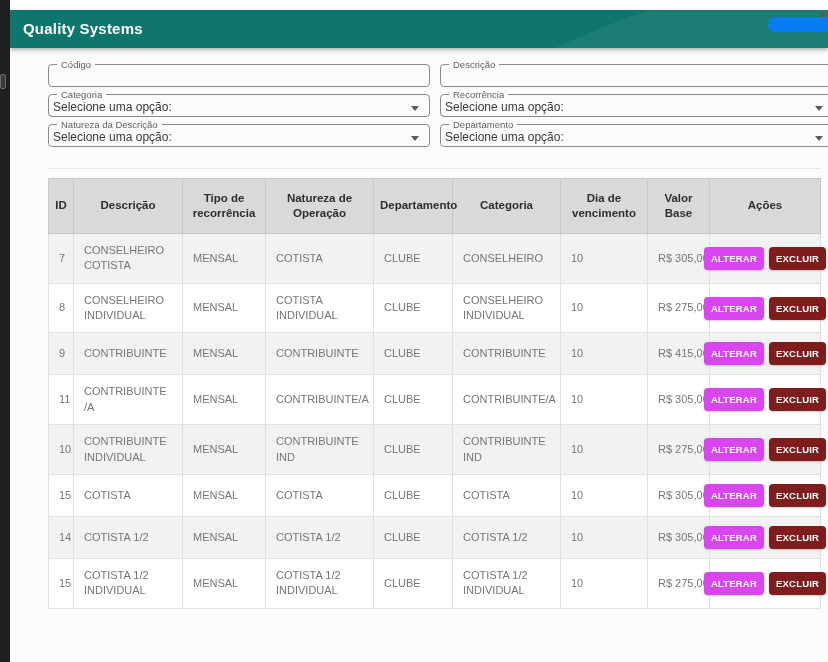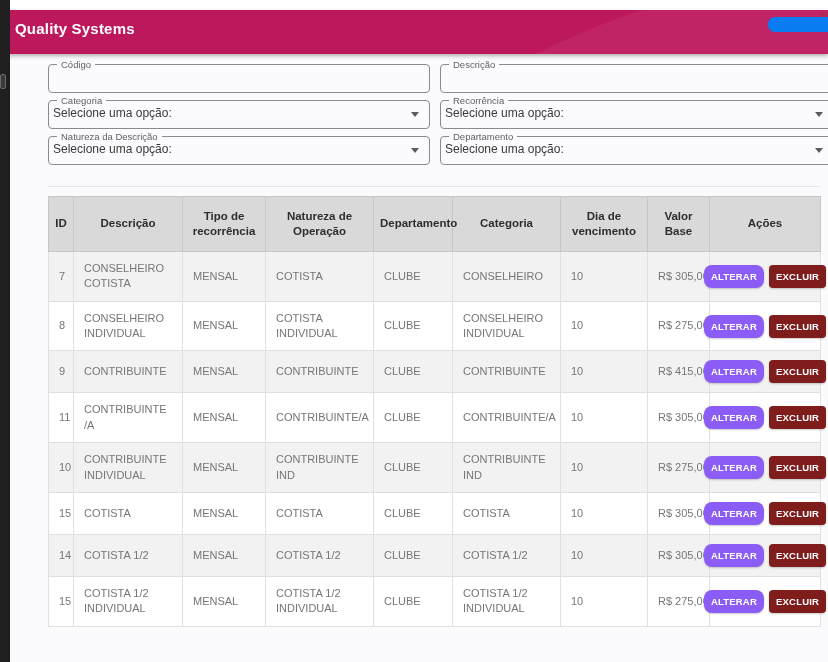--- a/index.html
+++ b/index.html
@@ -5,36 +5,36 @@
   * { margin:0; padding:0; box-sizing:border-box; }
   html,body { width:828px; height:662px; overflow:hidden; background:#ffffff;
               font-family:"Liberation Sans", sans-serif; }
   body { position:relative; }
 
   
   .edge-strip { position:absolute; left:0; top:0; width:10px; height:662px; background:#1f1f1f; z-index:30; }
   .edge-handle { position:absolute; left:0; top:74px; width:6px; height:15px; border:1px solid #6b6b6b; border-radius:2px; background:#3a3a3a; }
 
   
-  .navbar { position:absolute; left:2px; right:0; top:10px; height:44px; background:#be185d;
+  .navbar { position:absolute; left:10px; right:0; top:10px; height:38px; background:#0f766e;
             box-shadow:0 2px 4px rgba(0,0,0,0.30); overflow:hidden; z-index:20; }
   .navbar .arc { position:absolute; width:1600px; height:1600px; border-radius:50%;
                  background:rgba(255,255,255,0.055); left:90px; top:-40px; }
   .navbar-title { position:absolute; left:13px; top:0; line-height:38px; color:#ffffff;
                   font-size:15px; font-weight:bold; letter-spacing:0.2px; }
   .accent-pill { position:absolute; right:-12px; top:7px; width:72px; height:15px;
                  border-radius:7px; }
   .notif-dot { position:absolute; right:3px; top:3px; width:4px; height:4px; border-radius:50%; background:#a03a2e; }
 
   
   .content { position:absolute; left:10px; top:48px; right:0; bottom:0; background:#fbfafd; padding:16px 0 0 38px; }
 
   
   .filters { display:grid; grid-template-columns:382px minmax(0,1fr); column-gap:10px; row-gap:7px; margin-right:-6px; }
-  .field { position:relative; height:29px; border:1px solid #8a8a8a; border-radius:4px; background:transparent; }
+  .field { position:relative; height:23px; border:1px solid #8a8a8a; border-radius:4px; background:transparent; }
   .field-label { position:absolute; top:-6px; left:8px; background:#fbfafd; padding:0 4px;
                  font-size:9.5px; color:#5f5f5f; line-height:11px; white-space:nowrap; }
   .field input { position:absolute; inset:0; width:100%; height:100%; border:none; outline:none;
                  background:transparent; padding:0 10px; font-size:12px; color:#333;
                  font-family:"Liberation Sans", sans-serif; }
   .select-value { position:absolute; left:4px; top:0; line-height:25px; font-size:12px; color:#3a3a3a; }
   .caret { position:absolute; right:10px; top:11px; width:0; height:0;
            border-left:4px solid transparent; border-right:4px solid transparent; border-top:5px solid #5c5c5c; }
 
   
@@ -54,21 +54,21 @@
                   vertical-align:middle; line-height:1.4; }
   table.grid tbody tr:nth-child(odd) { background:#f2f2f2; }
   table.grid tbody tr:nth-child(even) { background:#ffffff; }
   td.c-id { text-align:center; padding:9px 2px; }
   td.c-valor { padding:9px 4px 9px 6px; white-space:nowrap; }
   td.c-acoes { padding:6px 2px; }
   .acoes-wrap { display:flex; justify-content:center; gap:5px; }
   .row-btn { border:none; border-radius:4px; color:#ffffff; font-weight:bold; font-size:9.5px;
              letter-spacing:0.2px; padding:6px 7px; cursor:pointer; font-family:"Liberation Sans", sans-serif;
              box-shadow:0 1px 2px rgba(0,0,0,0.2); white-space:nowrap; }
-  .row-btn.alterar { background:#8b5cf6;border-radius:8px; }
+  .row-btn.alterar { background:#d946ef; }
   .row-btn.excluir { background:#7f1d1d; }
 </style>
 </head>
 <body>
 
 <div class="edge-strip">
   <div class="edge-handle"></div>
 </div>
 
 <header class="navbar">

